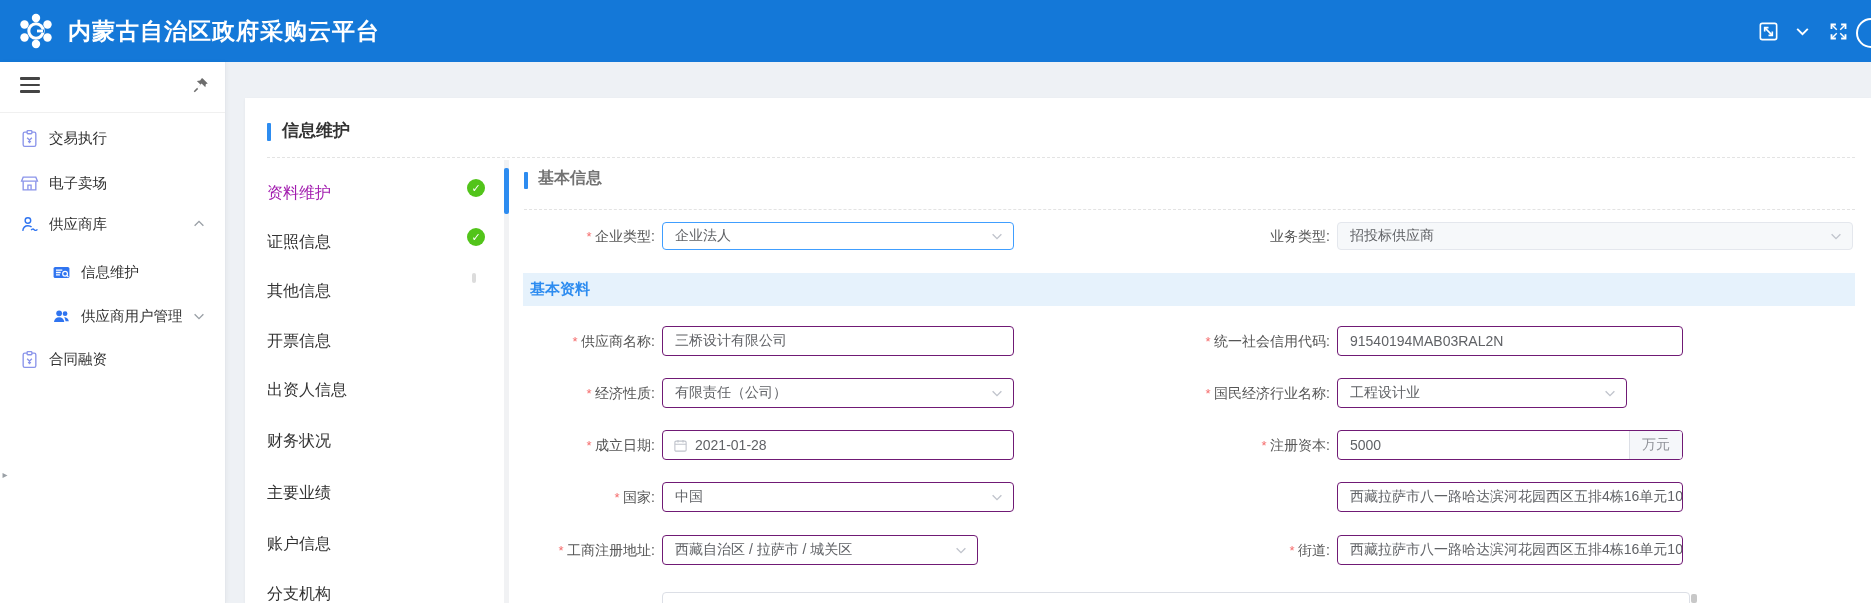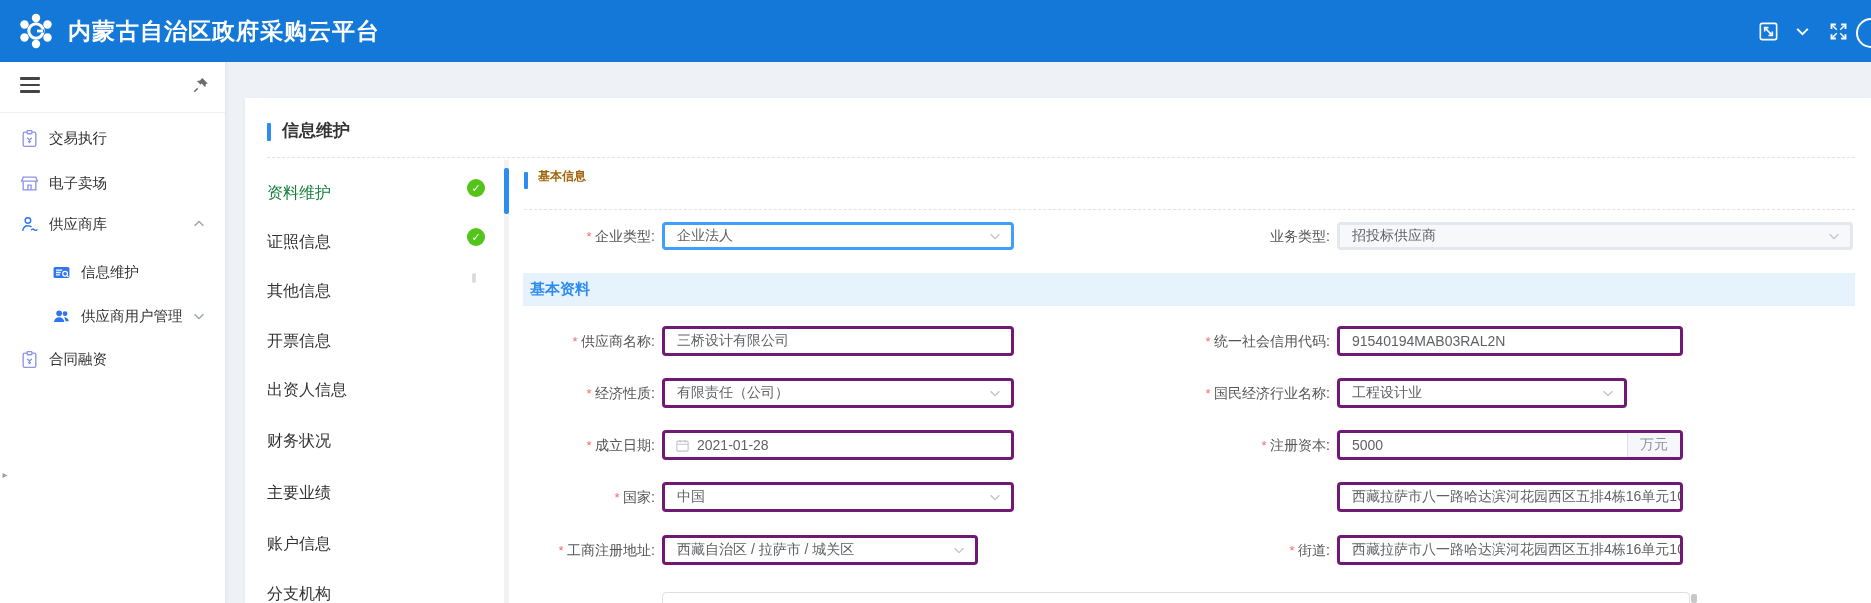--- a/index.html
+++ b/index.html
@@ -27,33 +27,33 @@
   .ind{color:#8a94ea;}
   .blu{color:#2f74f0;}
   .sb-chev{position:absolute;left:192px;width:14px;height:14px;color:#9aa0a6;cursor:pointer;}
   .handle{left:0;top:466px;width:10px;height:18px;color:#9aa0a6;font-size:10px;line-height:18px;text-align:center;}
   
   .card{left:245px;top:98px;width:1626px;height:505px;background:#fff;overflow:hidden;box-shadow:0 1px 3px rgba(0,0,0,.05);}
   .ptitle-bar{left:22px;top:25px;width:4px;height:18px;background:#2d8cf0;border-radius:1px;}
   .ptitle{left:37px;top:21px;font-size:17px;font-weight:bold;color:#333;}
   .dash{border-top:1px dashed #e3e3e3;height:0;}
   .subnav-item{left:22px;height:22px;line-height:22px;font-size:16px;color:#333;cursor:pointer;white-space:nowrap;}
-  .subnav-item.active{color:#15803d;}
+  .subnav-item.active{color:#a21caf;}
   .check{width:18px;height:18px;border-radius:50%;background:#52c41a;color:#fff;font-size:11px;font-weight:bold;line-height:18px;text-align:center;}
   .navdash{left:227px;top:175px;width:4px;height:10px;background:#dcdcdc;border-radius:2px;}
   .scrolltrack{left:259px;top:62px;width:5px;height:443px;background:#f1f2f4;}
   .scrollthumb{left:259px;top:70px;width:5px;height:46px;background:#2d8cf0;border-radius:2px;}
   .sec-bar{left:279px;top:74px;width:4px;height:17px;background:#2d8cf0;border-radius:1px;}
-  .sec-title{left:293px;top:70px;font-size:12px;font-weight:bold;color:#a16207;}
+  .sec-title{left:293px;top:70px;font-size:16px;font-weight:bold;color:#737373;}
   .band{left:278px;top:175px;right:16px;height:33px;background:#e6f2fc;display:flex;align-items:center;}
   .band span{margin-left:7px;color:#2d8cf0;font-size:15px;font-weight:bold;}
   
   .lbl{position:absolute;text-align:right;font-size:14px;color:#555;display:block;white-space:nowrap;}
   .req::before{content:"* ";color:#f56c6c;font-size:13px;}
-  .ctl{position:absolute;background:#fff;border:3px solid #701a75;border-radius:4px;display:flex;align-items:center;font-size:14px;color:#606266;box-sizing:border-box;cursor:pointer;overflow:hidden;}
+  .ctl{position:absolute;background:#fff;border:1px solid #701a75;border-radius:4px;display:flex;align-items:center;font-size:14px;color:#606266;box-sizing:border-box;cursor:pointer;overflow:hidden;}
   .ctl .val{margin-left:12px;white-space:nowrap;}
   .ctl.focus{border-color:#409eff;}
   .ctl.disabled{background:#f6f8fa;border-color:#e4e7ed;}
   .chev{position:absolute;right:9px;top:50%;margin-top:-7px;width:14px;height:14px;color:#c0c4cc;}
   .calicon{width:15px;height:15px;margin-left:10px;color:#c0c4cc;flex:0 0 auto;}
   .calicon + .val{margin-left:7px;}
   .suffix{position:absolute;right:0;top:0;bottom:0;width:52px;background:#f5f7fa;border-left:1px solid #dcdfe6;color:#909399;display:flex;align-items:center;justify-content:center;font-size:14px;}
   .partial{left:417px;top:494px;width:1028px;height:26px;border:1px solid #dcdfe6;border-radius:4px;background:#fff;box-sizing:border-box;}
   .grip{left:1446px;top:496px;width:6px;height:9px;background:#c8c8c8;border-radius:2px;}
 </style>

